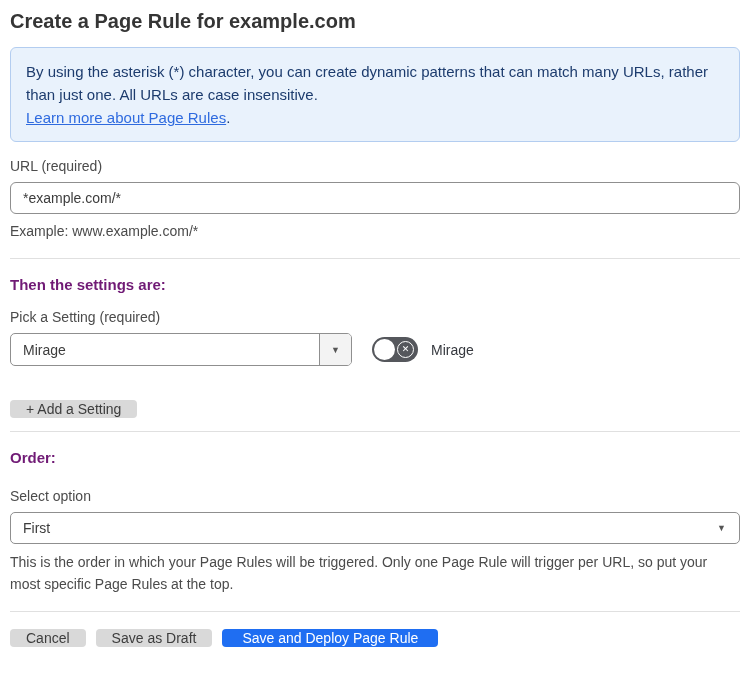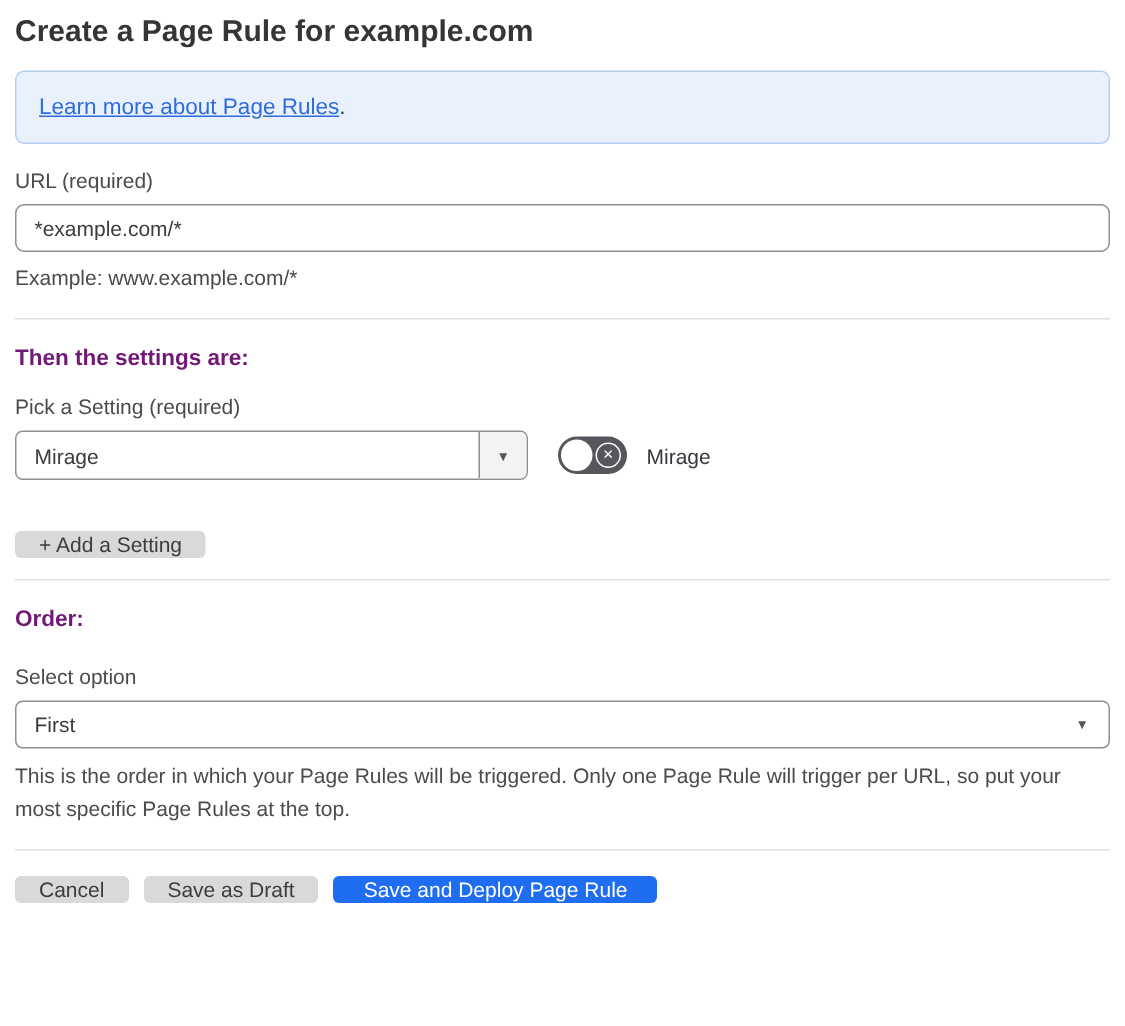--- a/index.html
+++ b/index.html
@@ -193,20 +193,21 @@
   }
 </style>
 </head>
 <body>
 
 
 
 <h1 class="page-title">Create a Page Rule for example.com</h1>
 
 <div class="info-box">
+  <div>By using the asterisk (*) character, you can create dynamic patterns that can match many URLs, rather than just one. All URLs are case insensitive.</div>
   <div><a class="info-link">Learn more about Page Rules</a><span>.</span></div>
 </div>
 
 <div class="field-label">URL (required)</div>
 <input class="text-input" type="text" value="*example.com/*" style="">
 <div class="helper-text">Example: www.example.com/*</div>
 
 <hr class="divider">
 
 <div class="section-heading">Then the settings are:</div>

